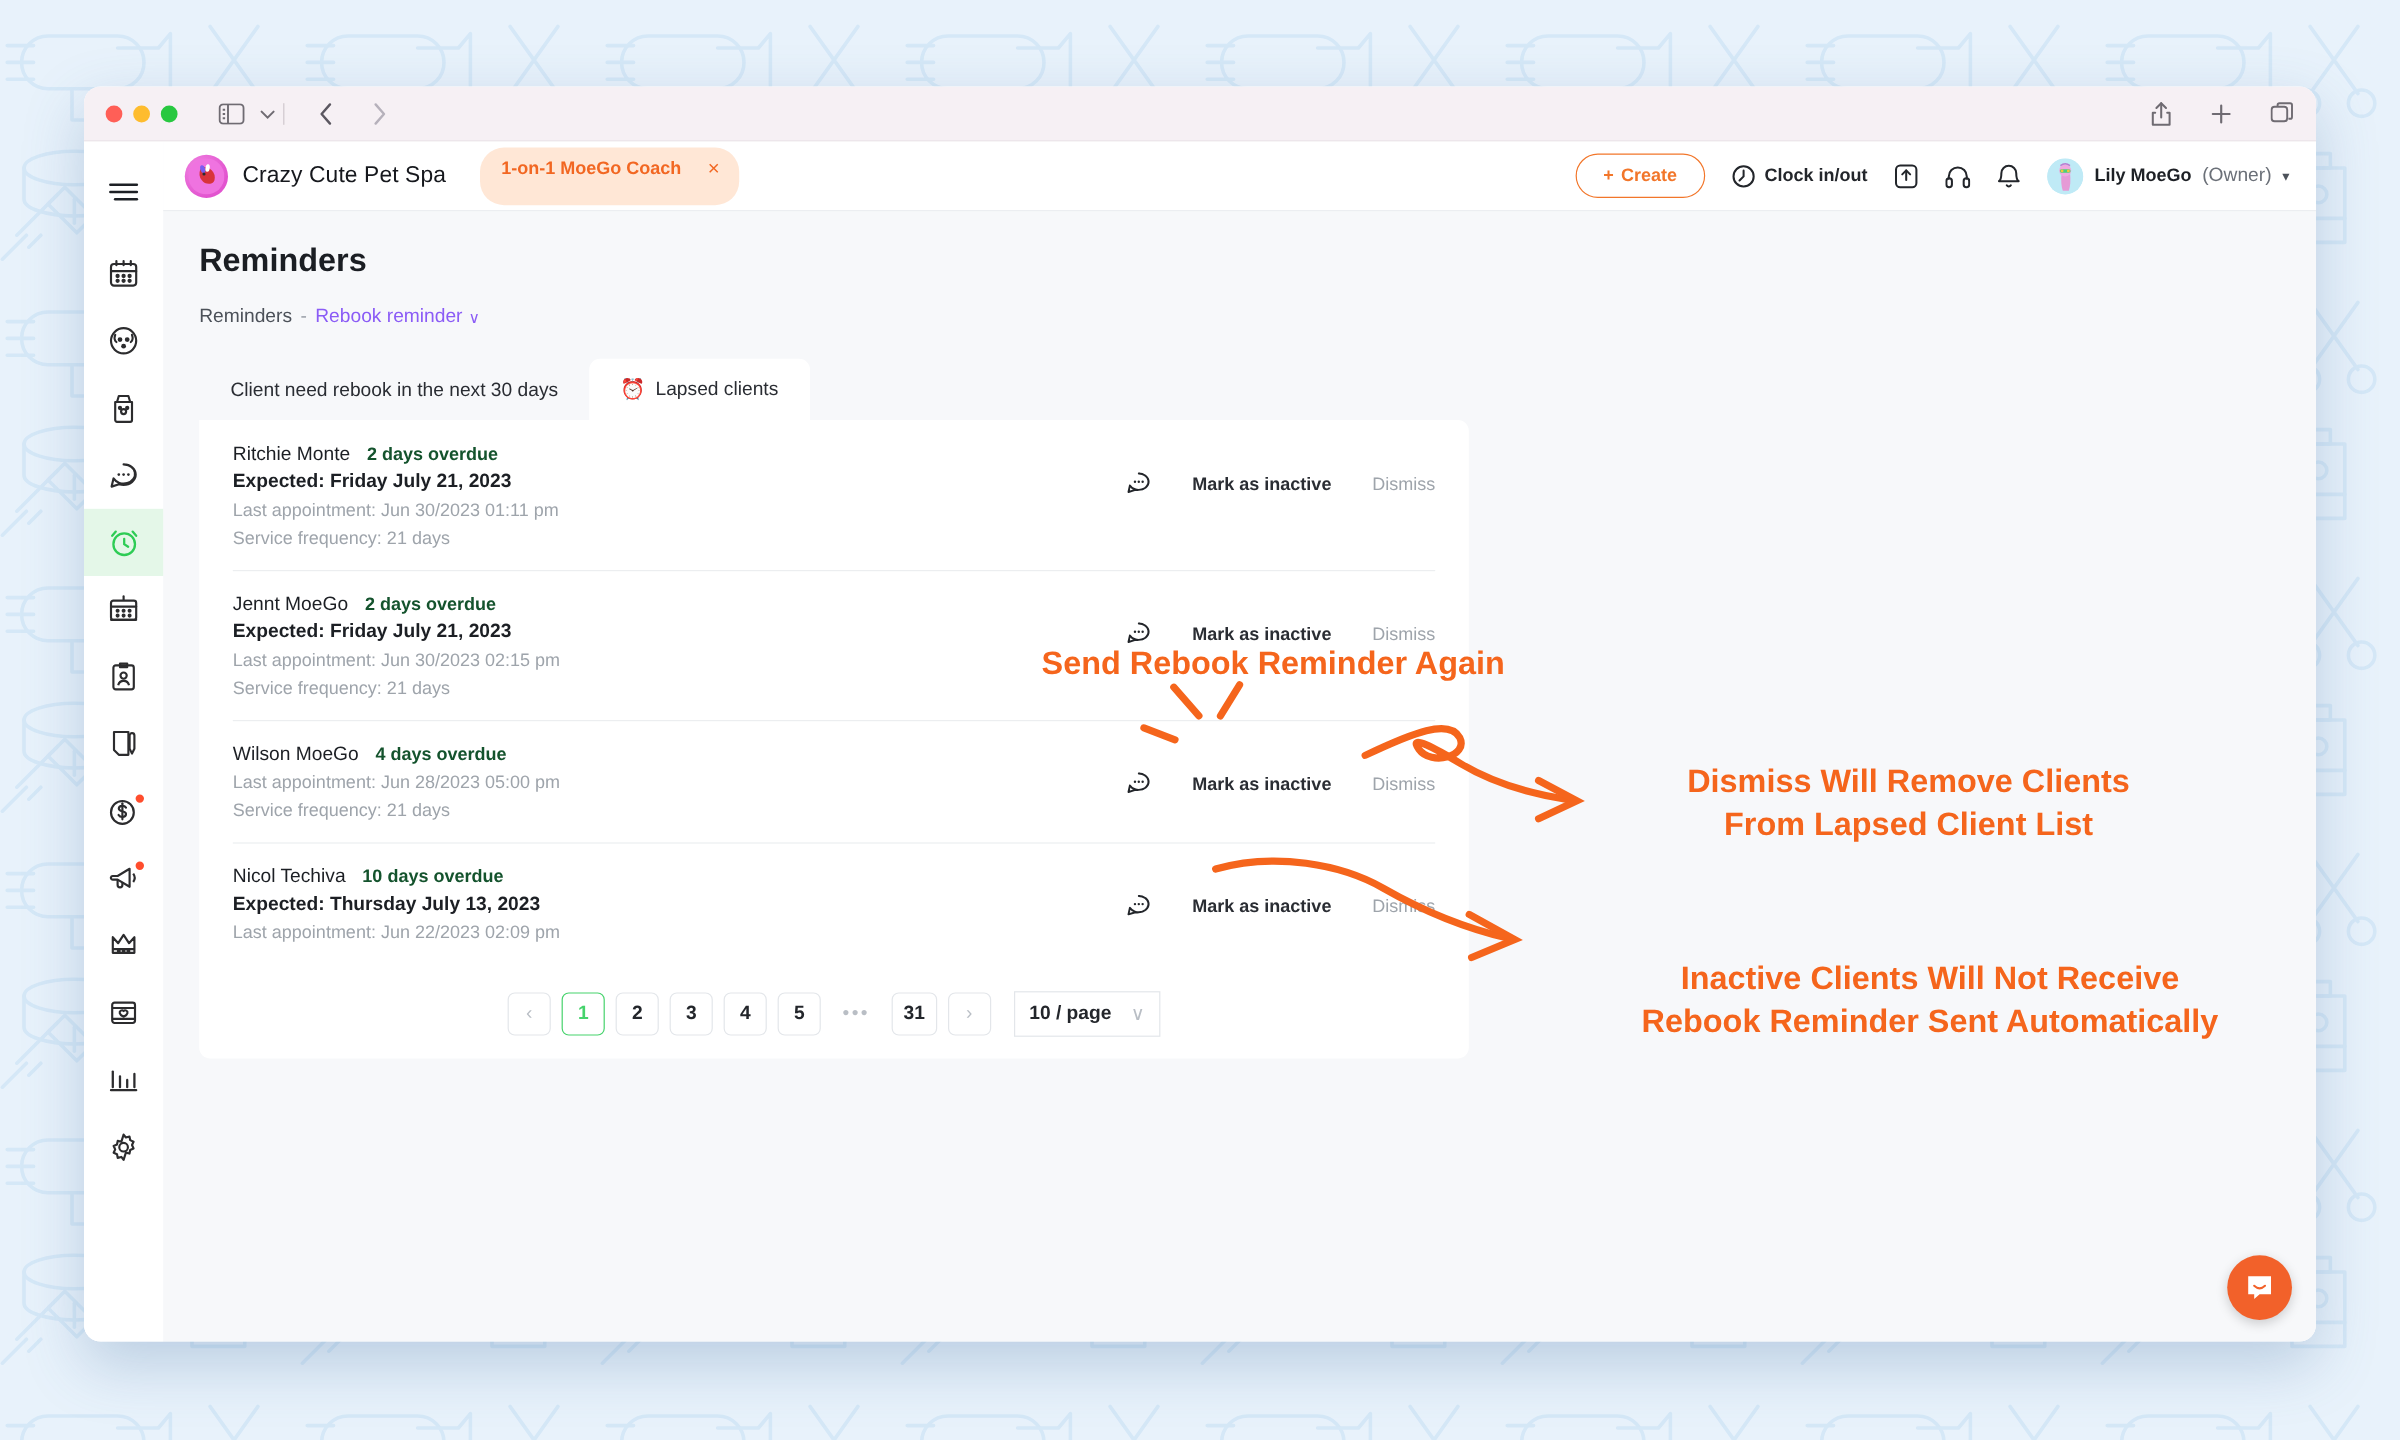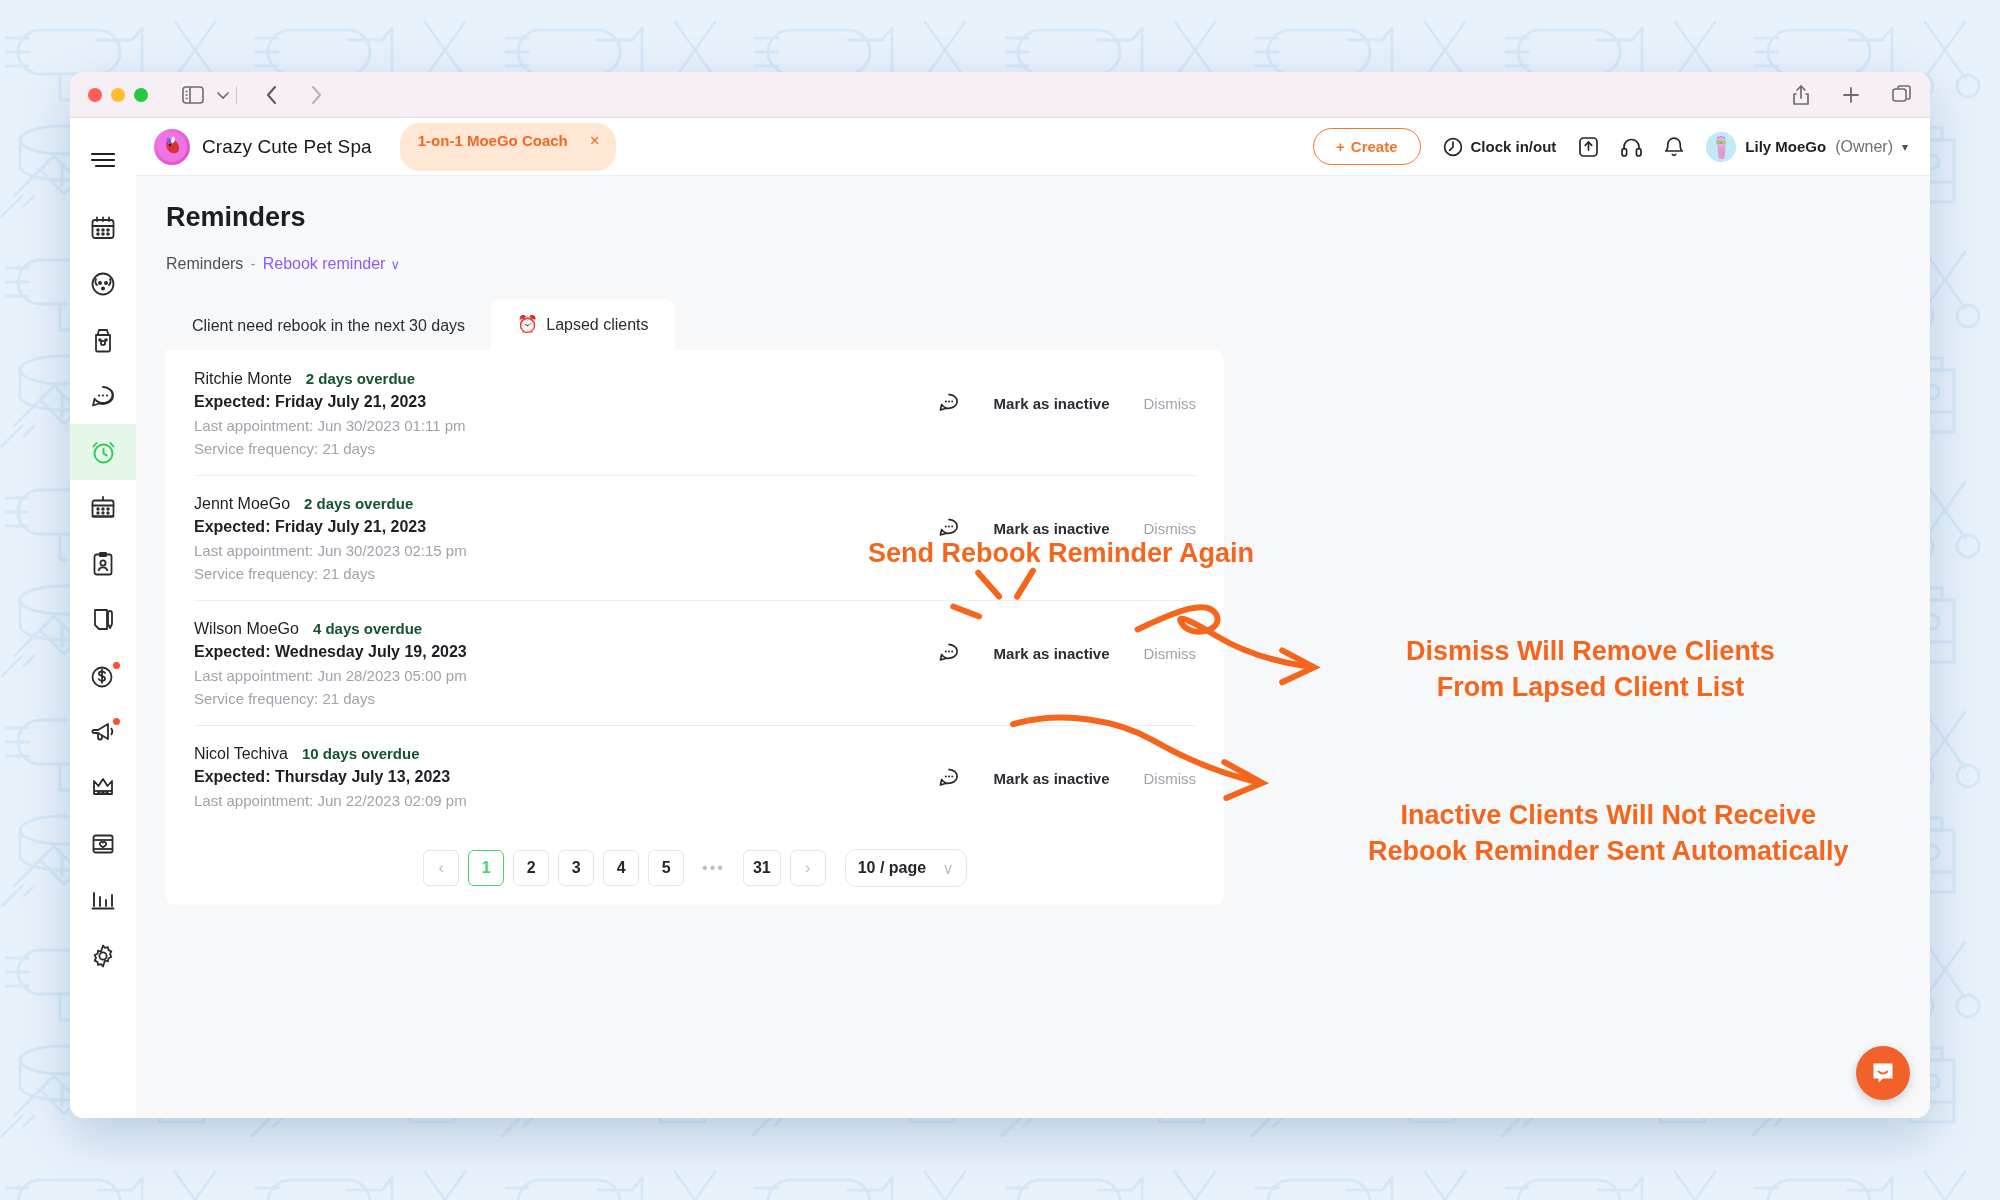--- a/index.html
+++ b/index.html
@@ -166,21 +166,21 @@
     min-width: 36px; height: 36px; padding: 0 9px;
     border: 1px solid #e3e6ea; border-radius: 6px; background: #fff;
     display: flex; align-items: center; justify-content: center;
     font-size: 16px; color: #23262b; font-weight: bold;
   }
   .pg.arrow { color: #b9bec5; font-weight: normal; }
   .pg.current { border-color: #46d36c; color: #46d36c; }
   .pg.ellipsis { border: none; color: #b9bec5; letter-spacing: 2px; min-width: 26px; font-weight: normal; }
   #page-size {
     margin-left: 10px; height: 38px; padding: 0 12px;
-    border: 1px solid #e3e6ea; border-radius: 11px; background: #fff;
+    border: 1px solid #e3e6ea; border-radius: 0; background: #fff;
     display: flex; align-items: center; gap: 16px;
     font-size: 16px; color: #23262b; font-weight: bold;
   }
   #page-size .chev { color: #b9bec5; font-weight: normal; }
 
   
   .annot {
     position: absolute; color: #f5651c;
     font-weight: bold; font-size: 27px; line-height: 1.33;
     white-space: pre-line; pointer-events: none;
@@ -588,21 +588,20 @@
               <span class="dismiss">Dismiss</span>
             </div>
           </div>
 
           <div class="client-row">
             <div class="client-info">
               <div class="ci-line1">
                 <span class="ci-name">Wilson MoeGo</span>
                 <span class="ci-overdue">4 days overdue</span>
               </div>
-              <div class="ci-expected">Expected: Wednesday July 19, 2023</div>
               <div class="ci-meta">Last appointment: Jun 28/2023 05:00 pm</div>
               <div class="ci-meta">Service frequency: 21 days</div>
             </div>
             <div class="row-actions">
               <span class="chat-btn">
                 <svg width="22" height="22" viewBox="0 0 22 22" fill="none" stroke="currentColor" stroke-width="1.6" stroke-linejoin="round">
                   <path d="M11 2.6 a8.2 6.8 0 1 1 -7.4 9.9 L2.4 18 l5.1 -1.6 A9.6 6.8 0 0 0 11 16.2 a8.2 6.8 0 0 0 0 -13.6 z"></path>
                   <circle cx="7.8" cy="9.4" r="1" fill="currentColor" stroke="none"></circle>
                     <circle cx="11" cy="9.4" r="1" fill="currentColor" stroke="none"></circle>
                     <circle cx="14.2" cy="9.4" r="1" fill="currentColor" stroke="none"></circle>

